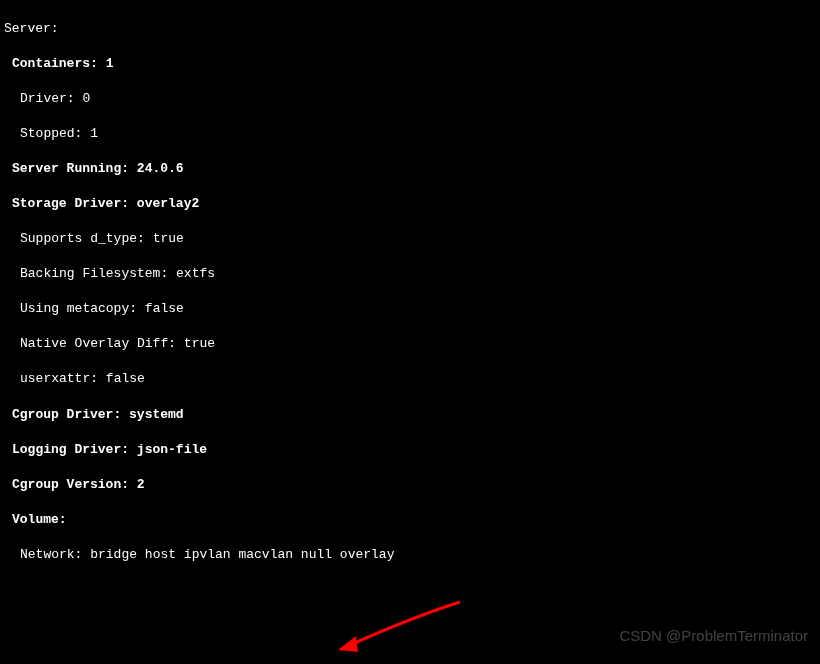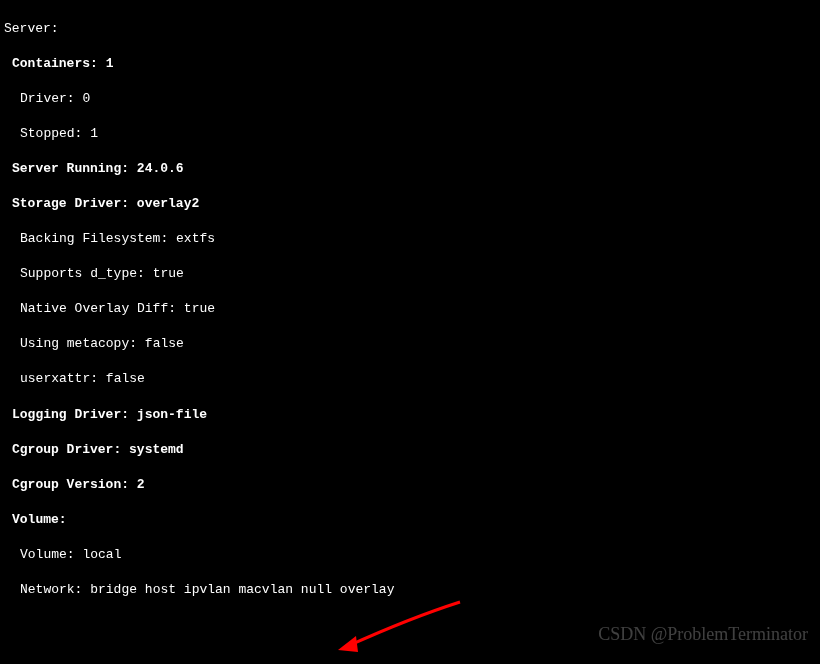--- a/index.html
+++ b/index.html
@@ -22,51 +22,50 @@
     .line {
       display: block;
     }
     .indent1 { padding-left: 8px; font-weight: bold; }
     .indent2 { padding-left: 16px; }
     .watermark {
       position: absolute;
       bottom: 18px;
       right: 12px;
       color: rgba(255,255,255,0.25);
-      font-family: Liberation Serif, serif;
-      font-size: 18px;
+      font-family: Liberation Sans, sans-serif;
+      font-size: 15px;
       pointer-events: none;
     }
     .arrow {
       position: absolute;
       bottom: 6px;
       left: 330px;
       pointer-events: none;
     }
   </style>
 </head>
 <body>
 
 <div class="terminal">
 <span class="line">Server:</span>
 <span class="line indent1"><span>Containers: </span><span>1</span></span>
 <span class="line indent2"><span>Driver: </span><span>0</span></span>
 <span class="line indent2"><span>Stopped: </span><span>1</span></span>
 <span class="line indent1"><span>Server Running: </span><span>24.0.6</span></span>
 <span class="line indent1"><span>Storage Driver: </span><span>overlay2</span></span>
+<span class="line indent2"><span>Supports d_type: </span><span>true</span></span>
 <span class="line indent2"><span>Backing Filesystem: </span><span>extfs</span></span>
-<span class="line indent2"><span>Supports d_type: </span><span>true</span></span>
+<span class="line indent2"><span>Using metacopy: </span><span>false</span></span>
 <span class="line indent2"><span>Native Overlay Diff: </span><span>true</span></span>
-<span class="line indent2"><span>Using metacopy: </span><span>false</span></span>
 <span class="line indent2"><span>userxattr: </span><span>false</span></span>
+<span class="line indent1"><span>Cgroup Driver: </span><span>systemd</span></span>
 <span class="line indent1"><span>Logging Driver: </span><span>json-file</span></span>
-<span class="line indent1"><span>Cgroup Driver: </span><span>systemd</span></span>
 <span class="line indent1"><span>Cgroup Version: </span><span>2</span></span>
 <span class="line indent1">Volume:</span>
-<span class="line indent2"><span>Volume: </span><span>local</span></span>
 <span class="line indent2"><span>Network: </span><span>bridge host ipvlan macvlan null overlay</span></span>
 
 
 
 
 
 
 
 
 

